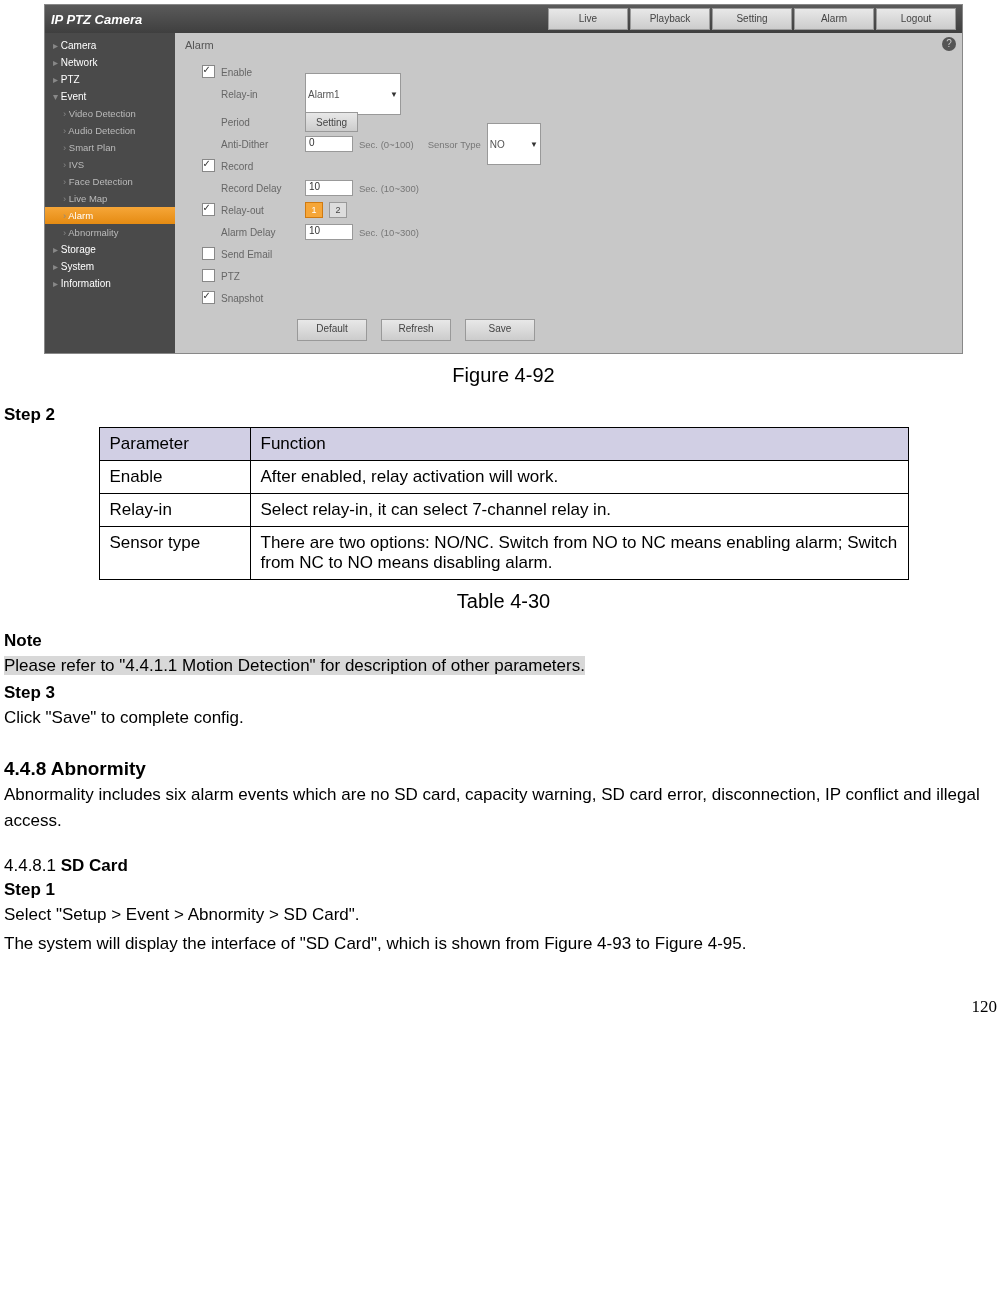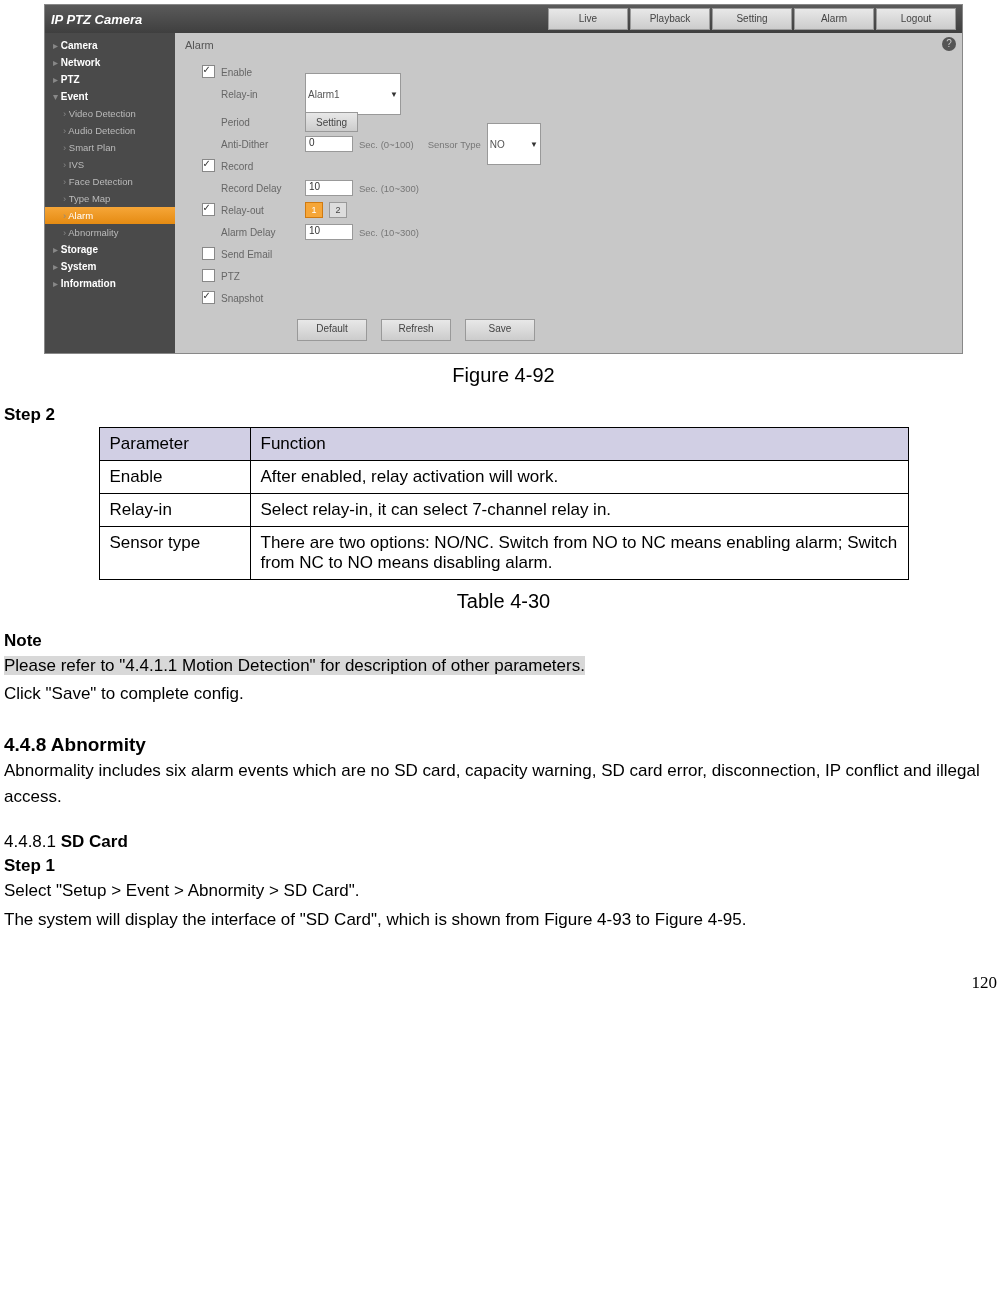--- a/index.html
+++ b/index.html
@@ -55,21 +55,21 @@
     min-height: 320px;
   }
   .sidebar {
     width: 130px;
     background: #4a4a4a;
     color: #ddd;
     padding: 4px 0;
   }
   .side-group {
     padding: 3px 8px;
-    font-weight: bold;
+    font-weight: normal;
     color: #fff;
     font-size: 10px;
   }
   .side-group::before {
     content: "▸ ";
     color: #888;
     font-weight: normal;
   }
   .side-group.open::before {
     content: "▾ ";
@@ -251,21 +251,21 @@
       <div class="sidebar">
         <div class="side-group">Camera</div>
         <div class="side-group">Network</div>
         <div class="side-group">PTZ</div>
         <div class="side-group open">Event</div>
         <div class="side-sub">Video Detection</div>
         <div class="side-sub">Audio Detection</div>
         <div class="side-sub">Smart Plan</div>
         <div class="side-sub">IVS</div>
         <div class="side-sub">Face Detection</div>
-        <div class="side-sub">Type Map</div>
+        <div class="side-sub">Live Map</div>
         <div class="side-sub active">Alarm</div>
         <div class="side-sub">Abnormality</div>
         <div class="side-group">Storage</div>
         <div class="side-group">System</div>
         <div class="side-group">Information</div>
       </div>
 
       <div class="content">
         <div class="help-icon">?</div>
         <div class="panel-title">Alarm</div>
@@ -385,20 +385,21 @@
       <td class="col1">Sensor type</td>
       <td>There are two options: NO/NC. Switch from NO to NC means enabling alarm; Switch from NC to NO means disabling alarm.</td>
     </tr>
   </tbody>
     </table>
 
   <div class="caption">Table 4-30</div>
 
   <div class="step-title">Note</div>
   <div class="body-text"><span class="hl">Please refer to "4.4.1.1 Motion Detection" for description of other parameters.</span></div>
+  <div class="step-title">Step 3</div>
   <div class="body-text">Click "Save" to complete config.</div>
 
   <div class="sec-h">4.4.8   Abnormity</div>
   <div class="body-text">Abnormality includes six alarm events which are no SD card, capacity warning, SD card error, disconnection, IP conflict and illegal access.</div>
 
   <div class="subsec-h">
     <span>4.4.8.1 </span><span class="b">SD Card</span>
   </div>
   <div class="step-title">Step 1</div>
   <div class="body-text">Select "Setup &gt; Event &gt; Abnormity &gt; SD Card".</div>

